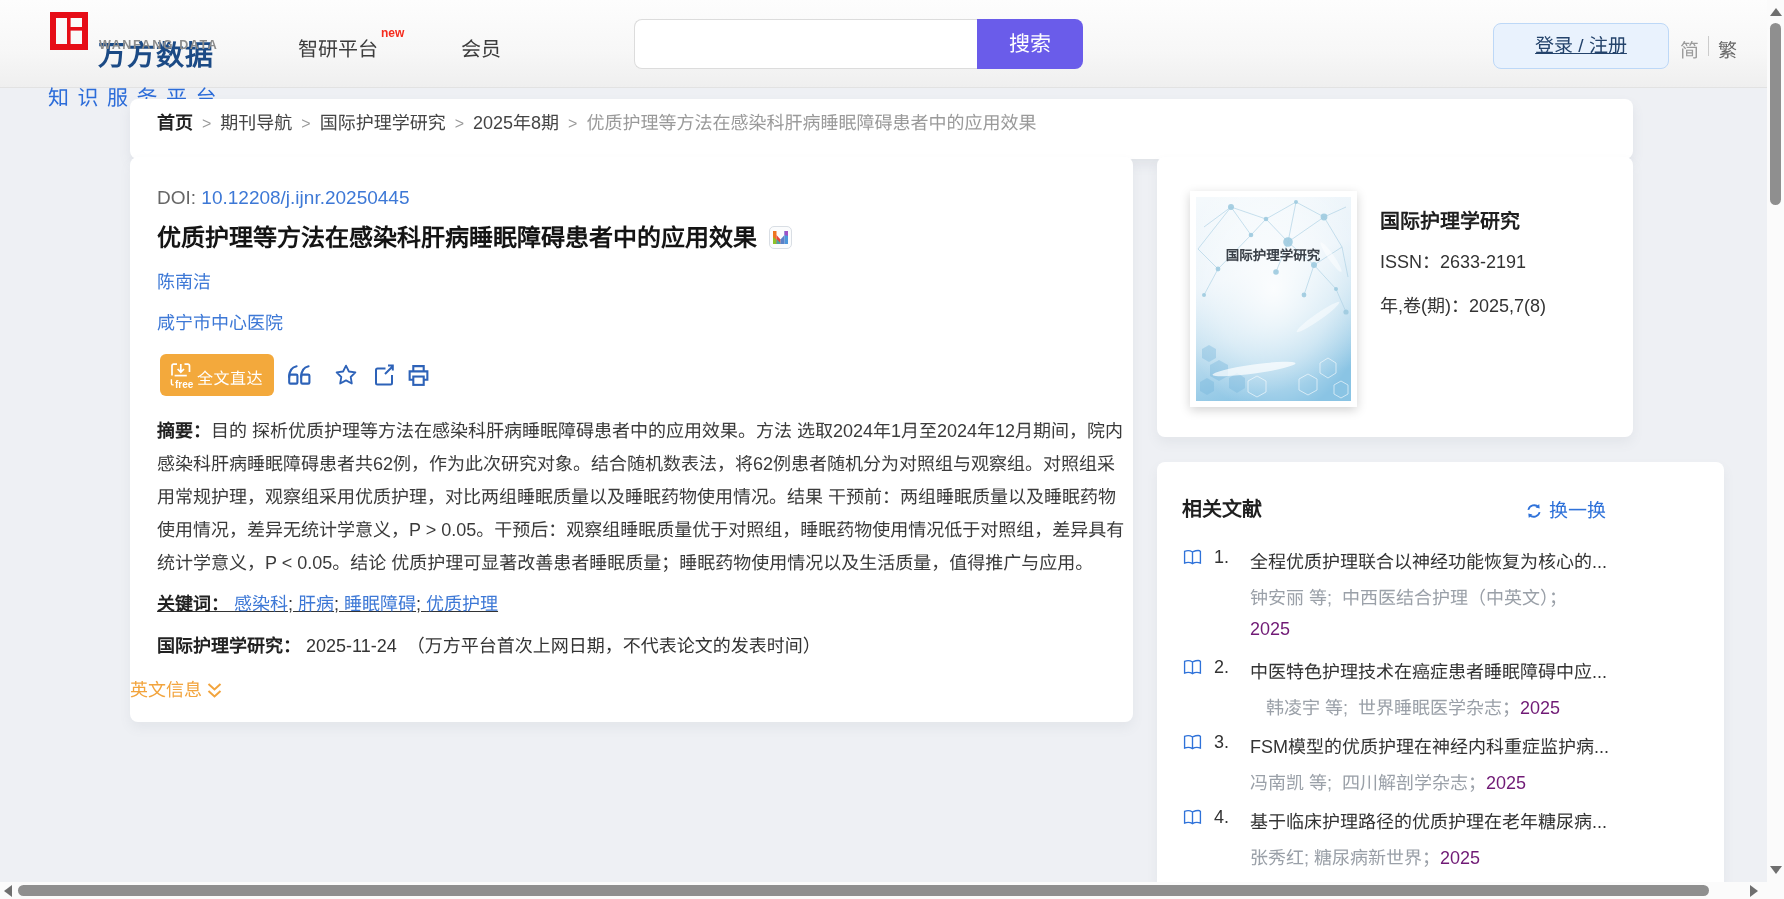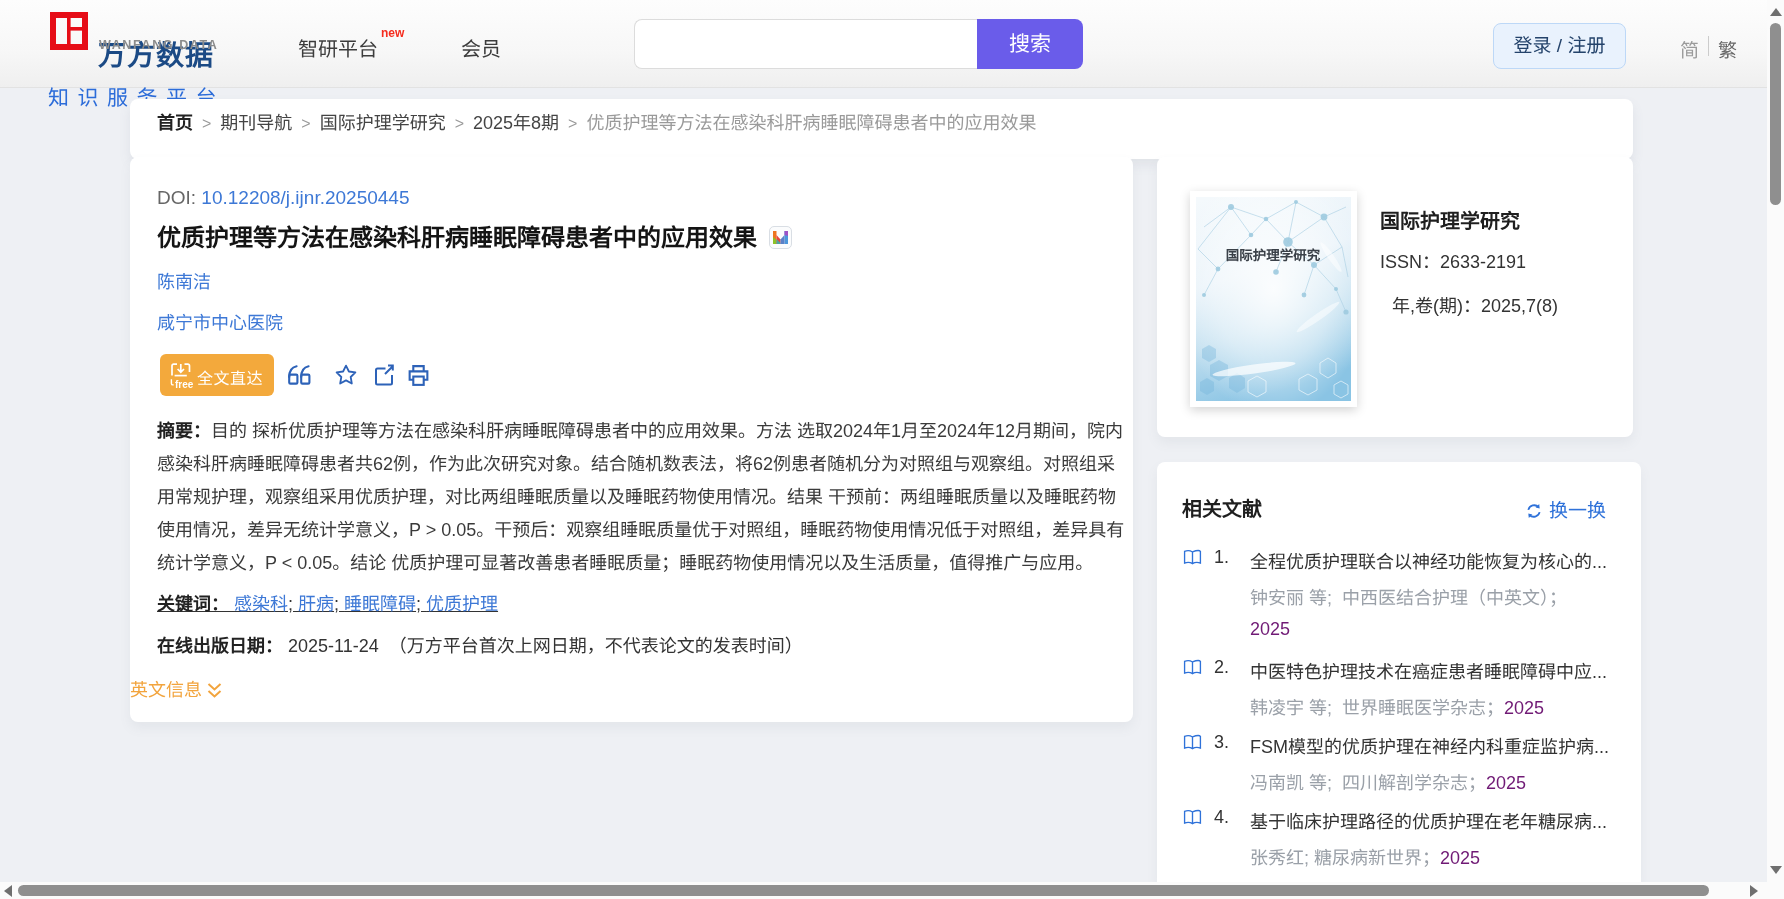--- a/index.html
+++ b/index.html
@@ -15,22 +15,22 @@
 .logo-icon { position:absolute; left:50px; top:12px; }
 .logo-cn { position:absolute; left:98px; top:10px; font-size:28px; line-height:28px; font-weight:bold; color:#1b4a85; letter-spacing:1px;margin-top:32px; }
 .logo-en { position:absolute; left:99px; top:39px; font-size:12.5px; line-height:12px; font-weight:bold; color:#8b8b8b; letter-spacing:1.6px; }
 .logo-sub { position:absolute; left:48px; top:59px; font-size:21px; line-height:21px; color:#2c6cd9; letter-spacing:8.5px;margin-top:28px; }
 .nav-item { position:absolute; top:33px; font-size:20px; color:#3c3c3c; }
 .nav-new { position:absolute; left:381px; top:26px; font-size:12px; font-weight:bold; color:#f52c1e; }
 .search-input { position:absolute; left:634px; top:19px; width:343px; height:50px; background:#fff;
   border:1px solid #dcdcdc; border-right:none; border-radius:8px 0 0 8px; }
 .search-btn { position:absolute; left:977px; top:19px; width:106px; height:50px; background:#6a5cea;
   border-radius:0 8px 8px 0; color:#fff; font-size:21px; text-align:center; line-height:50px; }
-.login-btn { position:absolute; left:1493px; top:23px; width:133px; height:46px; background:#e9f2fd;
-  border:1px solid #bdd8f7; border-radius:8px; color:#24436b; font-size:19px; text-align:center; line-height:44px; }
+.login-btn { position:absolute; left:1493px; top:23px; width:176px; height:46px; background:#e9f2fd;
+  border:1px solid #bdd8f7; border-radius:8px; color:#24436b; font-size:19px; text-align:center; line-height:44px;text-decoration:underline; }
 .lang { position:absolute; top:35px; font-size:19px; }
 .lang-sep { position:absolute; left:1708px; top:36px; width:1px; height:20px; background:#ccc; }
 
 
 .crumb { position:absolute; left:130px; top:99px; width:1503px; height:60px; background:#fff;
   border-radius:8px; box-shadow:0 6px 12px rgba(100,110,130,.10); font-size:18px; line-height:48px; padding-left:27px; color:#444; }
 .crumb b { color:#222; }
 .crumb .sep { color:#9a9a9a; padding:0 9px; font-size:16px; }
 .crumb .last { color:#9a9a9a; }
 
@@ -56,23 +56,23 @@
 .pubdate b { color:#222; }
 .en-info { position:absolute; left:0; top:518px; width:100%; text-align:left; font-size:18px; color:#f2a43d; }
 
 
 .jcard { position:absolute; left:1157px; top:157px; width:476px; height:280px; background:#fff;
   border-radius:8px; box-shadow:0 6px 12px rgba(100,110,130,.08); }
 .jcover { position:absolute; left:33px; top:34px; width:167px; height:216px; background:#fff;
   box-shadow:0 3px 10px rgba(0,0,0,.18); padding:6px; }
 .jtitle { position:absolute; left:223px; top:48px; font-size:20px; font-weight:bold; color:#1f1f1f; }
 .jissn { position:absolute; left:223px; top:90px; font-size:18px; color:#333; }
-.jvol { position:absolute; left:223px; top:134px; font-size:18px; color:#333;margin-left:12px; }
-
-.rcard { position:absolute; left:1157px; top:462px; width:484px; height:420px; background:#fff;
+.jvol { position:absolute; left:223px; top:134px; font-size:18px; color:#333; }
+
+.rcard { position:absolute; left:1157px; top:462px; width:567px; height:420px; background:#fff;
   border-radius:8px 8px 0 0; box-shadow:0 6px 12px rgba(100,110,130,.08); }
 .rtitle { position:absolute; left:25px; top:31px; font-size:20px; font-weight:bold; color:#1f1f1f; }
 .refresh { position:absolute; left:368px; top:33px; font-size:19px; color:#2f72d9; }
 .item-book { position:absolute; left:26px; width:19px; height:17px; }
 .item-num { position:absolute; left:57px; font-size:18px; color:#333; }
 .item-title { position:absolute; left:93px; font-size:18px; color:#333; white-space:nowrap; }
 .item-sub { position:absolute; left:93px; font-size:18px; color:#9aa0a8; white-space:nowrap; }
 .item-sub .yr { color:#701a75; }
 
 
@@ -156,21 +156,21 @@
   </svg>
     </div>
   <div class="tool" style="left:276px;">
       <svg width="25" height="25" viewBox="0 0 24 24">
     <path d="M7 8 V3 h10 v5 M7 16 h-3.5 v-8 h17 v8 h-3.5" fill="none" stroke="#2d62b8" stroke-width="2"></path>
     <rect x="7" y="13" width="10" height="8" fill="none" stroke="#2d62b8" stroke-width="2"></rect>
   </svg>
     </div>
   <div class="abstract"><b>摘要：</b>目的 探析优质护理等方法在感染科肝病睡眠障碍患者中的应用效果。方法 选取2024年1月至2024年12月期间，院内<br>感染科肝病睡眠障碍患者共62例，作为此次研究对象。结合随机数表法，将62例患者随机分为对照组与观察组。对照组采<br>用常规护理，观察组采用优质护理，对比两组睡眠质量以及睡眠药物使用情况。结果 干预前：两组睡眠质量以及睡眠药物<br>使用情况，差异无统计学意义，P &gt; 0.05。干预后：观察组睡眠质量优于对照组，睡眠药物使用情况低于对照组，差异具有<br>统计学意义，P &lt; 0.05。结论 优质护理可显著改善患者睡眠质量；睡眠药物使用情况以及生活质量，值得推广与应用。</div>
   <div class="kw"><b>关键词：</b> <a>感染科</a>; <a>肝病</a>; <a>睡眠障碍</a>; <a>优质护理</a></div>
-  <div class="pubdate"><b>在线出版日期：</b> 2025-11-24 &nbsp;（万方平台首次上网日期，不代表论文的发表时间）</div>
+  <div class="pubdate"><b>国际护理学研究：</b> 2025-11-24 &nbsp;（万方平台首次上网日期，不代表论文的发表时间）</div>
   <div class="en-info">英文信息 <svg width="15" height="17" viewBox="0 0 15 17" style="vertical-align:-3px;">
     <path d="M1.5 2 l6 5.5 6 -5.5 M1.5 9 l6 5.5 6 -5.5" fill="none" stroke="#f2a43d" stroke-width="2"></path>
   </svg></div>
 </div>
 
 <div class="jcard">
   <div class="jcover">
     <svg width="155" height="204" viewBox="0 0 155 204">
       <defs>
         <linearGradient id="cbg" x1="0.1" y1="0" x2="0.35" y2="1">
@@ -246,21 +246,21 @@
   <div class="item-num" style="top:85px;">1.</div>
   <div class="item-title" style="top:85px;">全程优质护理联合以神经功能恢复为核心的...</div>
   <div class="item-sub" style="top:121px;">钟安丽 等;&nbsp; 中西医结合护理（中英文）；</div>
   <div class="item-sub" style="top:157px;"><span class="yr">2025</span></div>
 
   <svg class="item-book" style="top:197px;" viewBox="0 0 24 20">
       <path d="M12 3 C9 1 5 1 2 2.2 V17 c3 -1.2 7 -1.2 10 .8 c3 -2 7 -2 10 -.8 V2.2 C21 1 17 1 12 3 z M12 3 v14.5" fill="none" stroke="#2f72d9" stroke-width="1.7"></path>
     </svg>
   <div class="item-num" style="top:195px;">2.</div>
   <div class="item-title" style="top:195px;">中医特色护理技术在癌症患者睡眠障碍中应...</div>
-  <div class="item-sub" style="top:231px;">韩凌宇 等;&nbsp; 世界睡眠医学杂志；<span class="yr">2025</span></div>
+  <div class="item-sub" style="top:231px;margin-left:16px;">韩凌宇 等;&nbsp; 世界睡眠医学杂志；<span class="yr">2025</span></div>
 
   <svg class="item-book" style="top:272px;" viewBox="0 0 24 20">
       <path d="M12 3 C9 1 5 1 2 2.2 V17 c3 -1.2 7 -1.2 10 .8 c3 -2 7 -2 10 -.8 V2.2 C21 1 17 1 12 3 z M12 3 v14.5" fill="none" stroke="#2f72d9" stroke-width="1.7"></path>
     </svg>
   <div class="item-num" style="top:270px;">3.</div>
   <div class="item-title" style="top:270px;">FSM模型的优质护理在神经内科重症监护病...</div>
   <div class="item-sub" style="top:306px;">冯南凯 等;&nbsp; 四川解剖学杂志；<span class="yr">2025</span></div>
 
   <svg class="item-book" style="top:347px;" viewBox="0 0 24 20">
       <path d="M12 3 C9 1 5 1 2 2.2 V17 c3 -1.2 7 -1.2 10 .8 c3 -2 7 -2 10 -.8 V2.2 C21 1 17 1 12 3 z M12 3 v14.5" fill="none" stroke="#2f72d9" stroke-width="1.7"></path>

